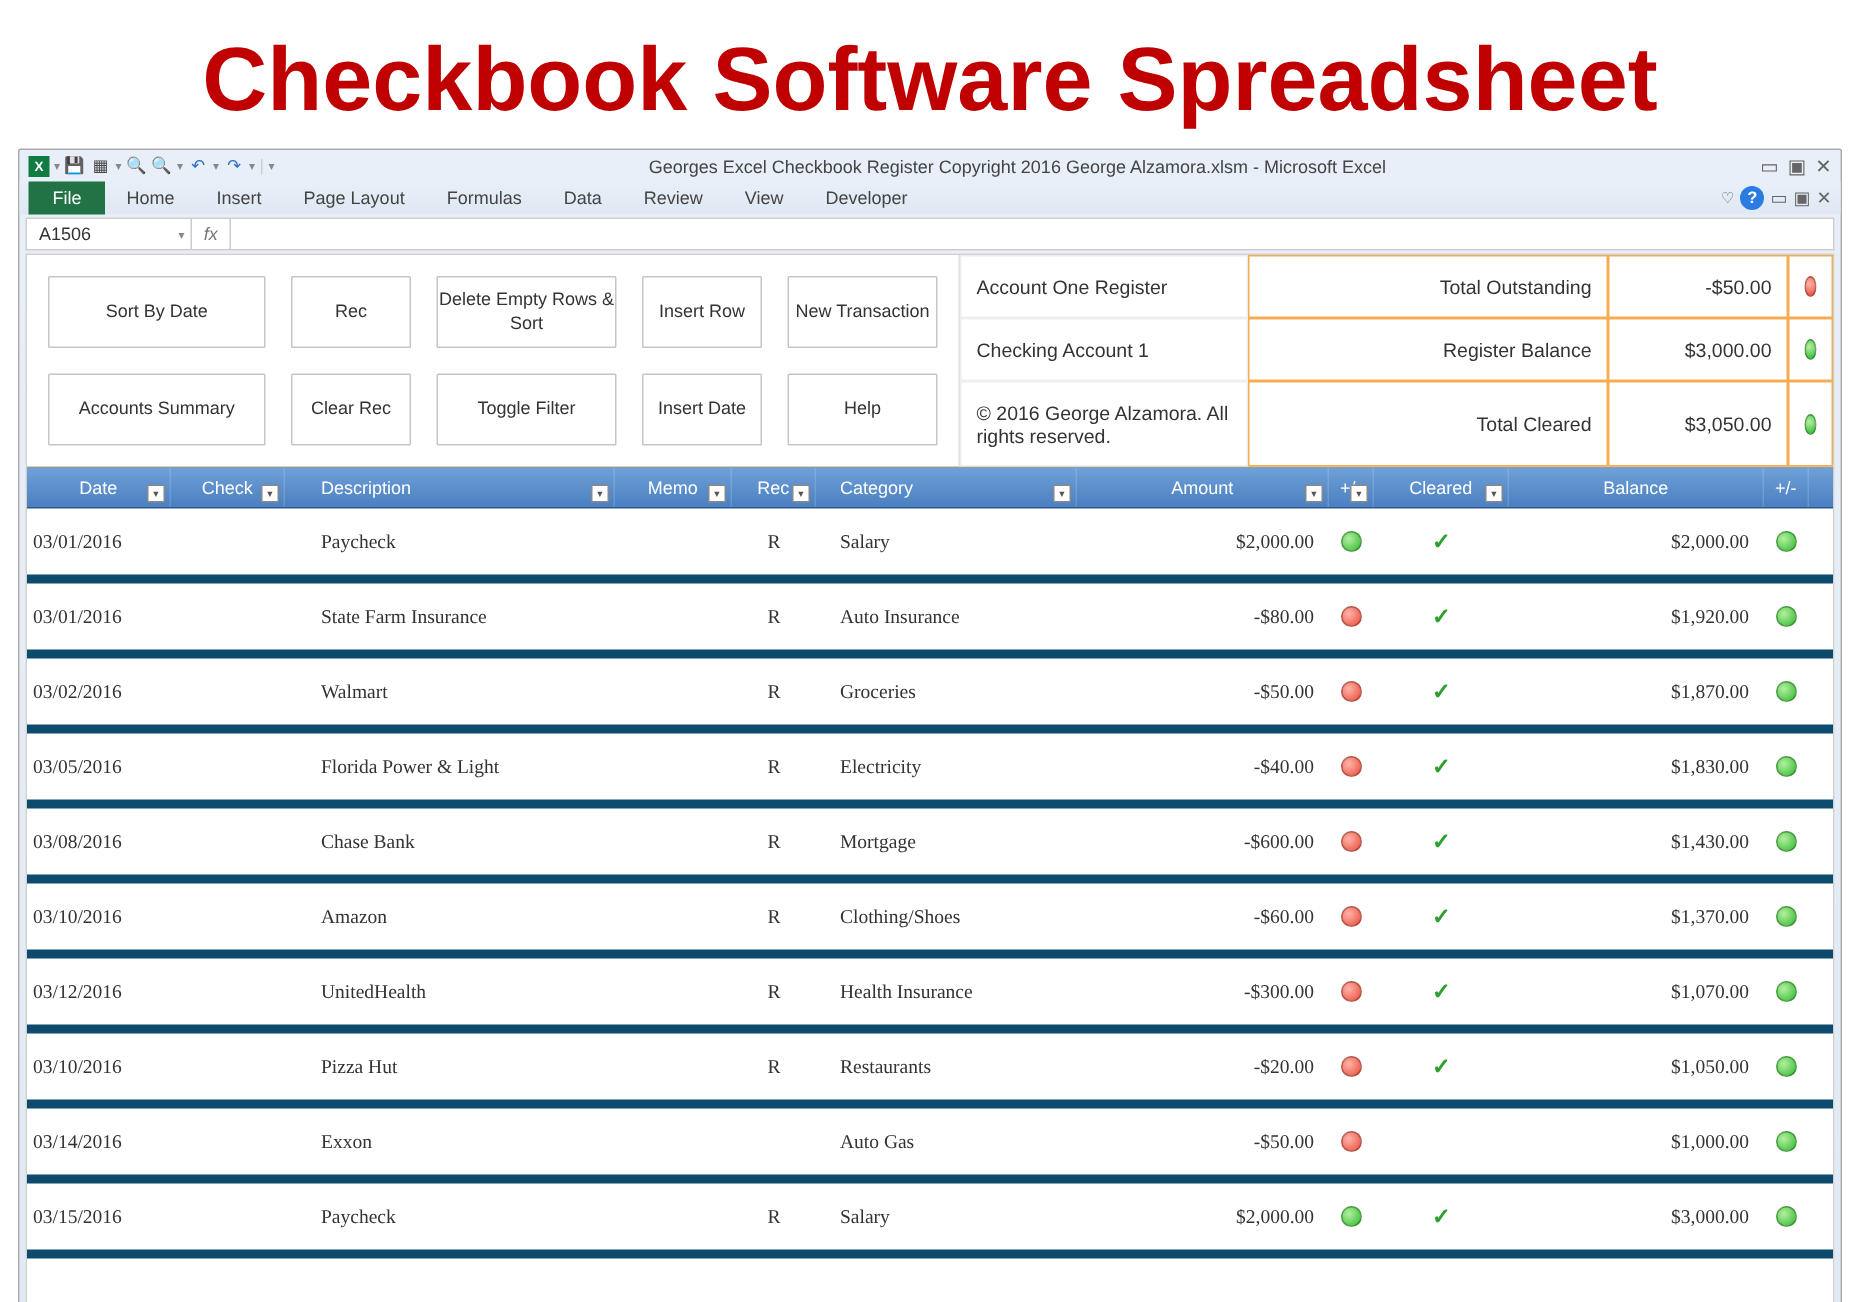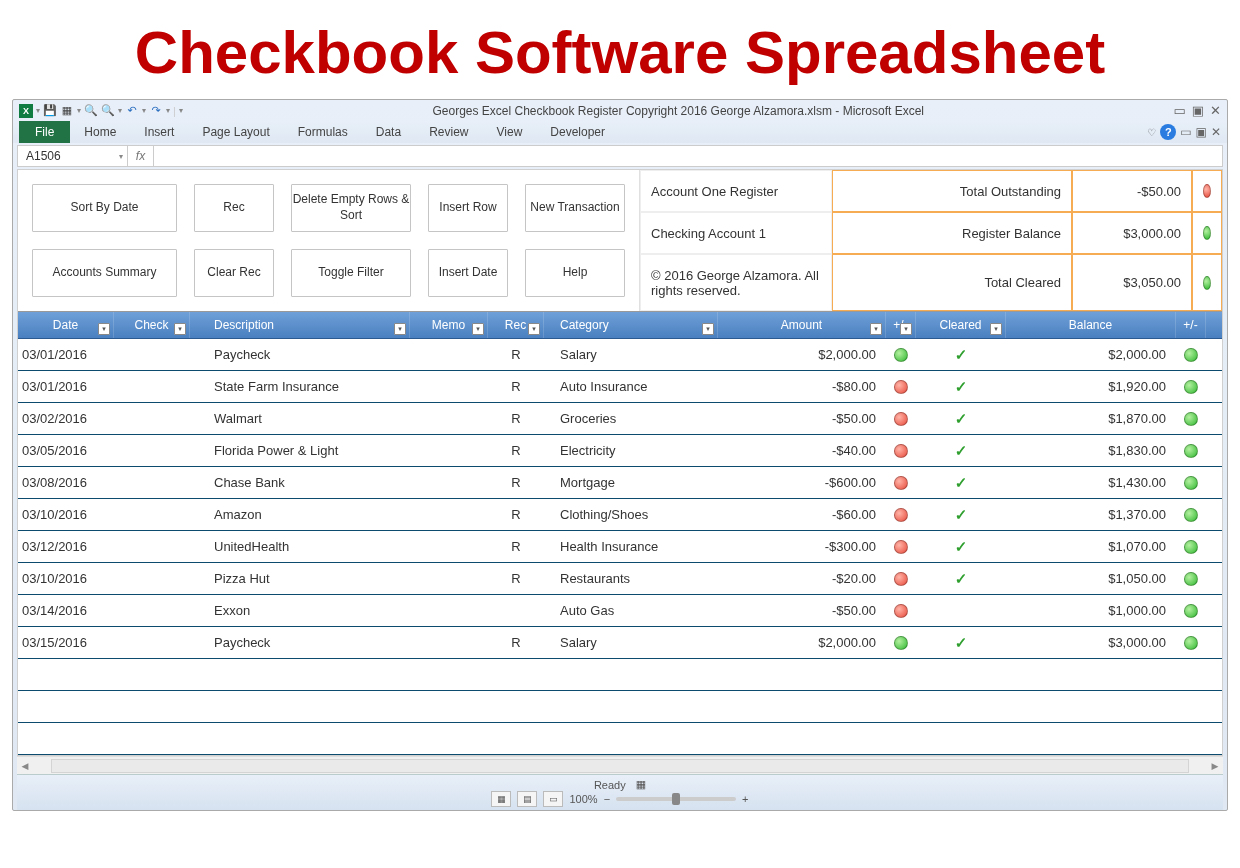--- a/index.html
+++ b/index.html
@@ -41,21 +41,21 @@
 .col-check { width: 76px; }
 .col-desc { width: 220px; justify-content: flex-start !important; padding-left: 24px !important; }
 .col-memo { width: 78px; }
 .col-rec { width: 56px; }
 .col-cat { width: 174px; justify-content: flex-start !important; padding-left: 16px !important; }
 .col-amt { width: 168px; }
 .col-pm1 { width: 30px; }
 .col-clr { width: 90px; }
 .col-bal { width: 170px; }
 .col-pm2 { width: 30px; }
-.row { display: flex; border-bottom: 1px solid #0c4a6e; font-size: 13px; color: #333; height: 32px; align-items: center; }
+.row { display: flex; border-bottom: 6px solid #0c4a6e; font-size: 13px; color: #333; height: 50px; align-items: center; font-family: Liberation Serif, serif; }
 .row .td { padding: 0 8px; }
 .row .col-date { padding-left: 4px; }
 .row .col-desc { justify-content: flex-start; }
 .row .col-cat { justify-content: flex-start; }
 .row .col-rec { text-align: center; display: flex; justify-content: center; }
 .row .col-amt { text-align: right; display: flex; justify-content: flex-end; padding-right: 10px; }
 .row .col-bal { text-align: right; display: flex; justify-content: flex-end; padding-right: 10px; }
 .row .col-pm1, .row .col-pm2 { display: flex; justify-content: center; }
 .row .col-clr { display: flex; justify-content: center; color: #2fa02f; font-size: 15px; font-weight: bold; }
 .statusbar { display: flex; align-items: center; background: linear-gradient(#e8eff8,#d6e2f0); border-top: 1px solid #bcc; font-size: 11px; padding: 3px 8px; color: #555; margin: 0 4px; flex-direction: column; }

